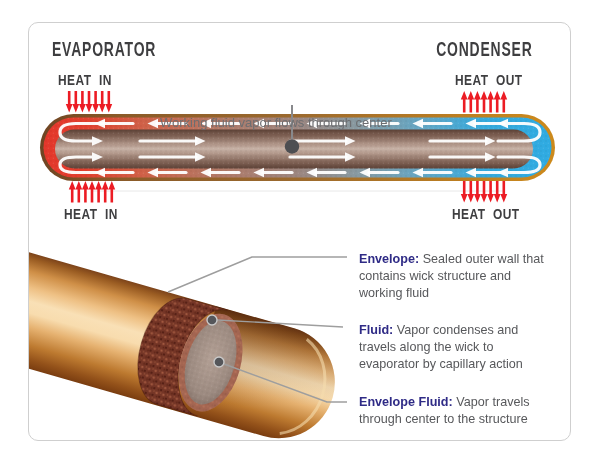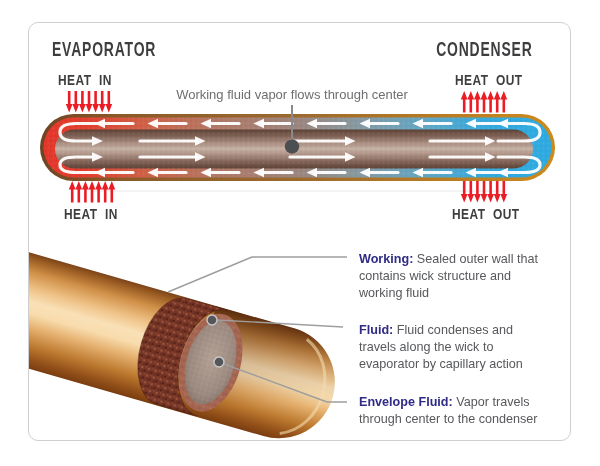--- a/index.html
+++ b/index.html
@@ -7,21 +7,21 @@
          font-family:"Liberation Sans","DejaVu Sans",sans-serif;overflow:hidden;}
   .frame{position:absolute;left:28px;top:22px;width:541px;height:417px;
          border:1.5px solid #cfcfcf;border-radius:10px;background:#fff;}
   #art{position:absolute;left:0;top:0;z-index:2;}
   .txt{position:absolute;z-index:3;}
   .hd{font-weight:bold;color:#3e3e40;font-stretch:condensed;letter-spacing:1px;}
   .hd-big{font-size:17px;transform:scale(.82,1.18);transform-origin:0 0;}
   .hd-big.right{transform-origin:100% 0;text-align:right;}
   .hd-small{font-size:13px;letter-spacing:.5px;word-spacing:4px;
             transform:scale(.92,1.1);transform-origin:0 0;}
-  .caption{font-size:13px;color:#6d6e71;text-align:center;width:264px;}
+  .caption{font-size:13px;color:#6d6e71;width:264px;margin-top:28px;}
   .legend-block{width:225px;font-size:12.6px;line-height:17px;color:#57585b;}
   .legend-block b{color:#2f2b86;}
   .legend-block .desc{white-space:pre-line;}
 </style>
 </head>
 <body>
 
 <div class="stage">
 
   <div class="frame"></div>
@@ -30,35 +30,35 @@
   <div class="txt hd hd-big right" style="right:67px;top:38px;">CONDENSER</div>
 
   <div class="txt hd hd-small" style="left:58px;top:72px;">HEAT IN</div>
   <div class="txt hd hd-small" style="left:455px;top:72px;">HEAT OUT</div>
   <div class="txt hd hd-small" style="left:64px;top:206px;">HEAT IN</div>
   <div class="txt hd hd-small" style="left:452px;top:206px;">HEAT OUT</div>
 
   <div class="txt caption" style="left:160px;top:87px;">Working fluid vapor flows through center</div>
 
   <div class="txt legend-block" style="left:359px;top:251px;">
-    <b>Working:</b>
+    <b>Envelope:</b>
     <span class="desc">Sealed outer wall that
 contains wick structure and
 working fluid</span>
   </div>
   <div class="txt legend-block" style="left:359px;top:322px;">
     <b>Fluid:</b>
-    <span class="desc">Fluid condenses and
+    <span class="desc">Vapor condenses and
 travels along the wick to
 evaporator by capillary action</span>
   </div>
   <div class="txt legend-block" style="left:359px;top:394px;">
     <b>Envelope Fluid:</b>
     <span class="desc">Vapor travels
-through center to the condenser</span>
+through center to the structure</span>
   </div>
 
   <svg id="art" width="600" height="466" viewBox="0 0 600 466">
     <defs>
       <clipPath id="frameClip">
           <rect x="29" y="23" width="540" height="416" rx="9"></rect>
         </clipPath>
 
       <linearGradient id="rimGrad" x1="0" y1="0" x2="1" y2="0">
         <stop offset="0" stop-color="#6e4423"></stop>

